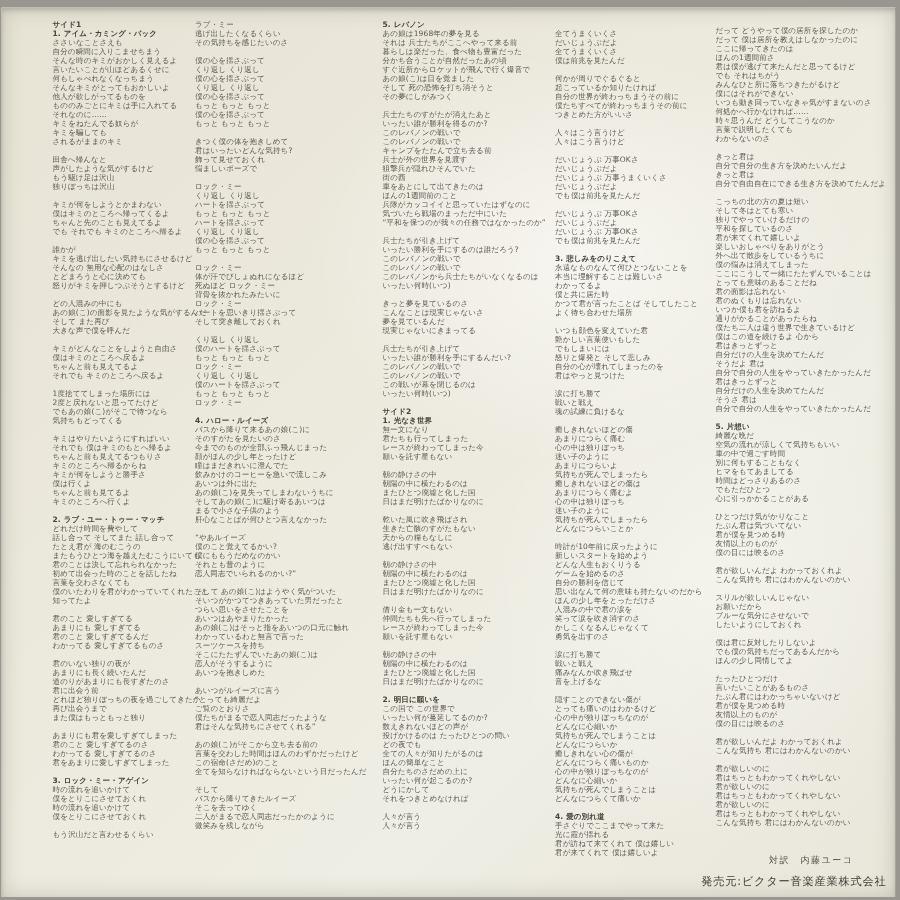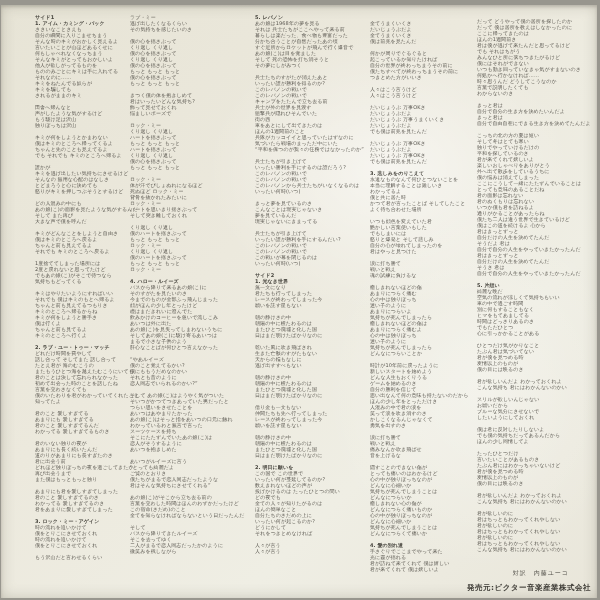--- a/index.html
+++ b/index.html
@@ -27,21 +27,21 @@
   #col2{top:9px;left:129px;width:120px;}
   #col3{top:9px;left:254px;width:118px;}
   #col4{top:15px;left:369px;width:118px;}
   #col5{top:13px;left:476px;width:122px;}
   .credit-translation{
     position:absolute;right:28px;bottom:20px;
     font-size:6px;color:#55534c;letter-spacing:1px;
   }
   .credit-publisher{
     position:absolute;right:6px;bottom:5px;
-    font-size:7.5px;font-weight:bold;color:#3f3d37;letter-spacing:.5px;
+    font-size:7.5px;font-weight:normal;color:#3f3d37;letter-spacing:.5px;
   }
 </style>
 </head>
 <body>
 
 <div class="paper">
   <div class="col" id="col1">
       <div class="line heading">サイド1</div>
       <div class="line heading">1. アイム・カミング・バック</div>
       <div class="line">ささいなことさえも</div>

